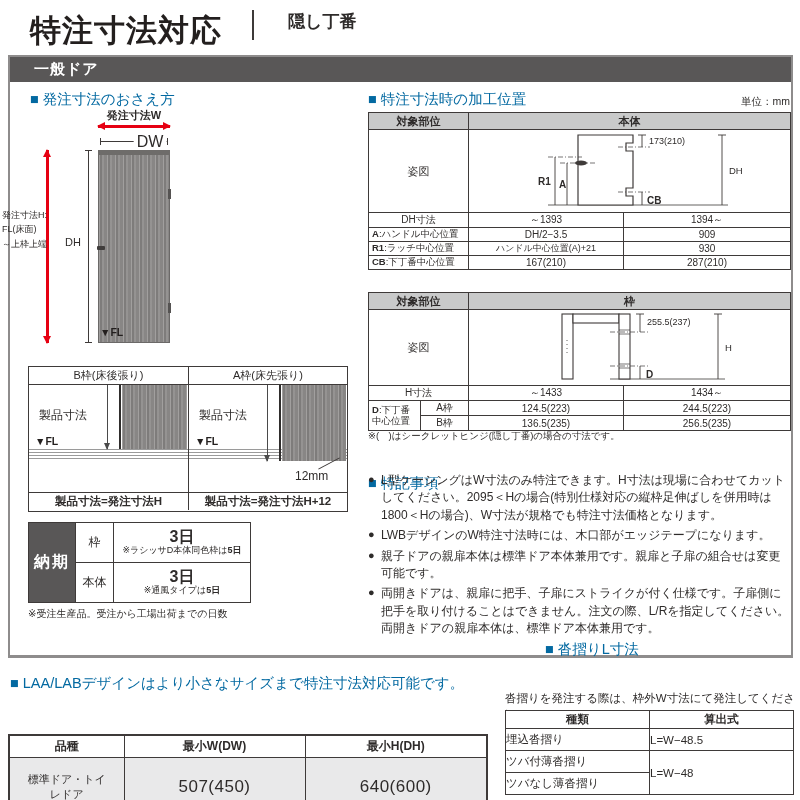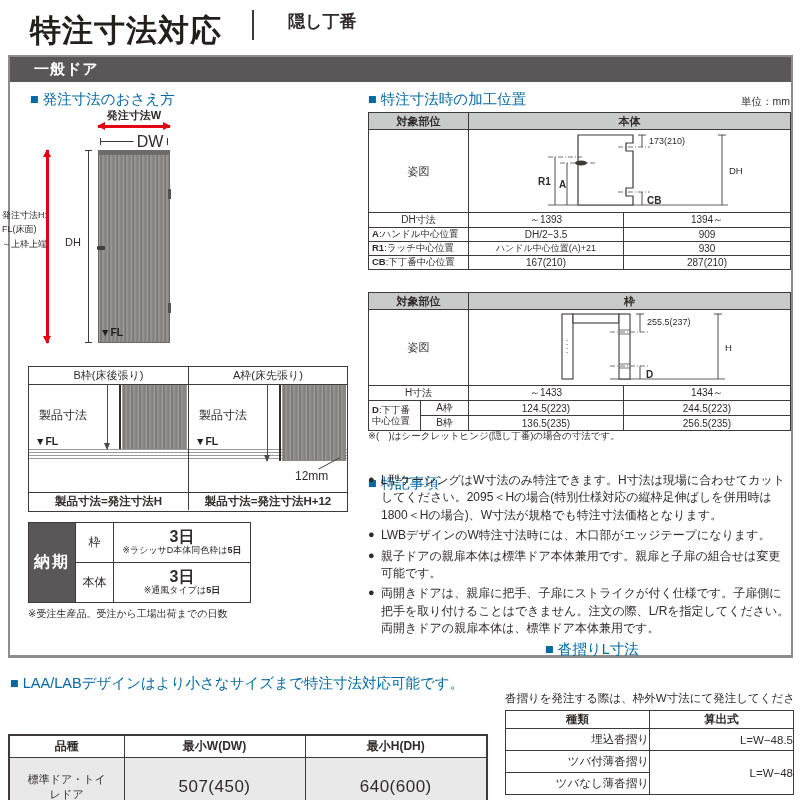--- a/index.html
+++ b/index.html
@@ -92,21 +92,21 @@
   .notes .blt { position:absolute; left:0; top:0; font-size:11px; }
 
   .laa th { border:1px solid #3e3a39; background:#fff; font-size:12px; font-weight:bold; height:22px; padding:0; }
   .laa td { border:1px solid #3e3a39; background:#e9e9ea; height:29px; text-align:center; vertical-align:middle; padding:14px; }
   .laa { border:2px solid #3e3a39; }
   .laa-kind { font-size:11px; }
   .laa-val { font-size:17px; letter-spacing:0.5px; }
 
   .thr { border:1.5px solid #3e3a39; }
   .thr th { border:1px solid #3e3a39; background:#fff; font-size:11.5px; font-weight:bold; height:18px; padding:0; }
-  .thr td { border:1px solid #3e3a39; font-size:11.5px; text-align:right; vertical-align:middle; height:22px; padding:0; }
+  .thr td { border:1px solid #3e3a39; font-size:11.5px; text-align:left; vertical-align:middle; height:22px; padding:0; }
 
   svg text { font-family:"Liberation Sans","DejaVu Sans",sans-serif; fill:#2e2b2a; }
 </style>
 </head>
 <body>
 
 <div id="page">
 
   <div class="pagehead">
     <div class="pagetitle">特注寸法対応</div>

